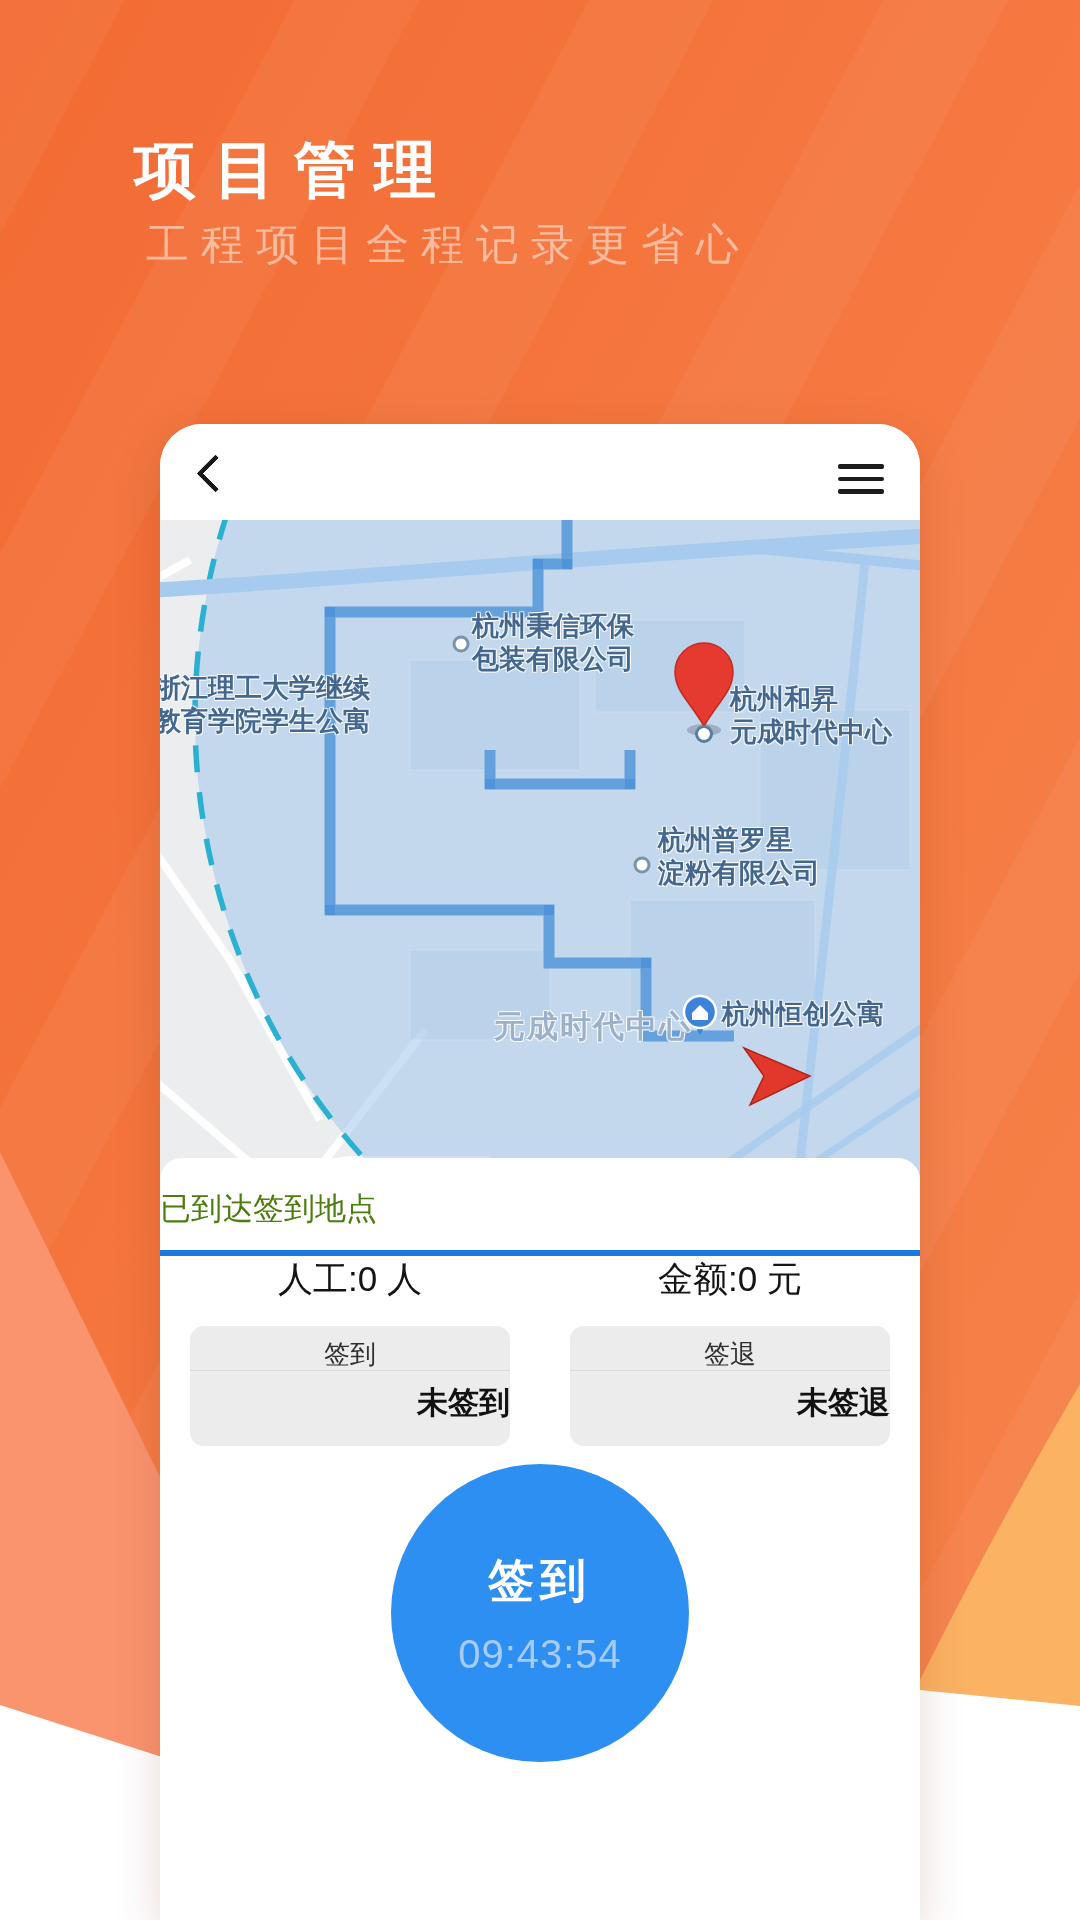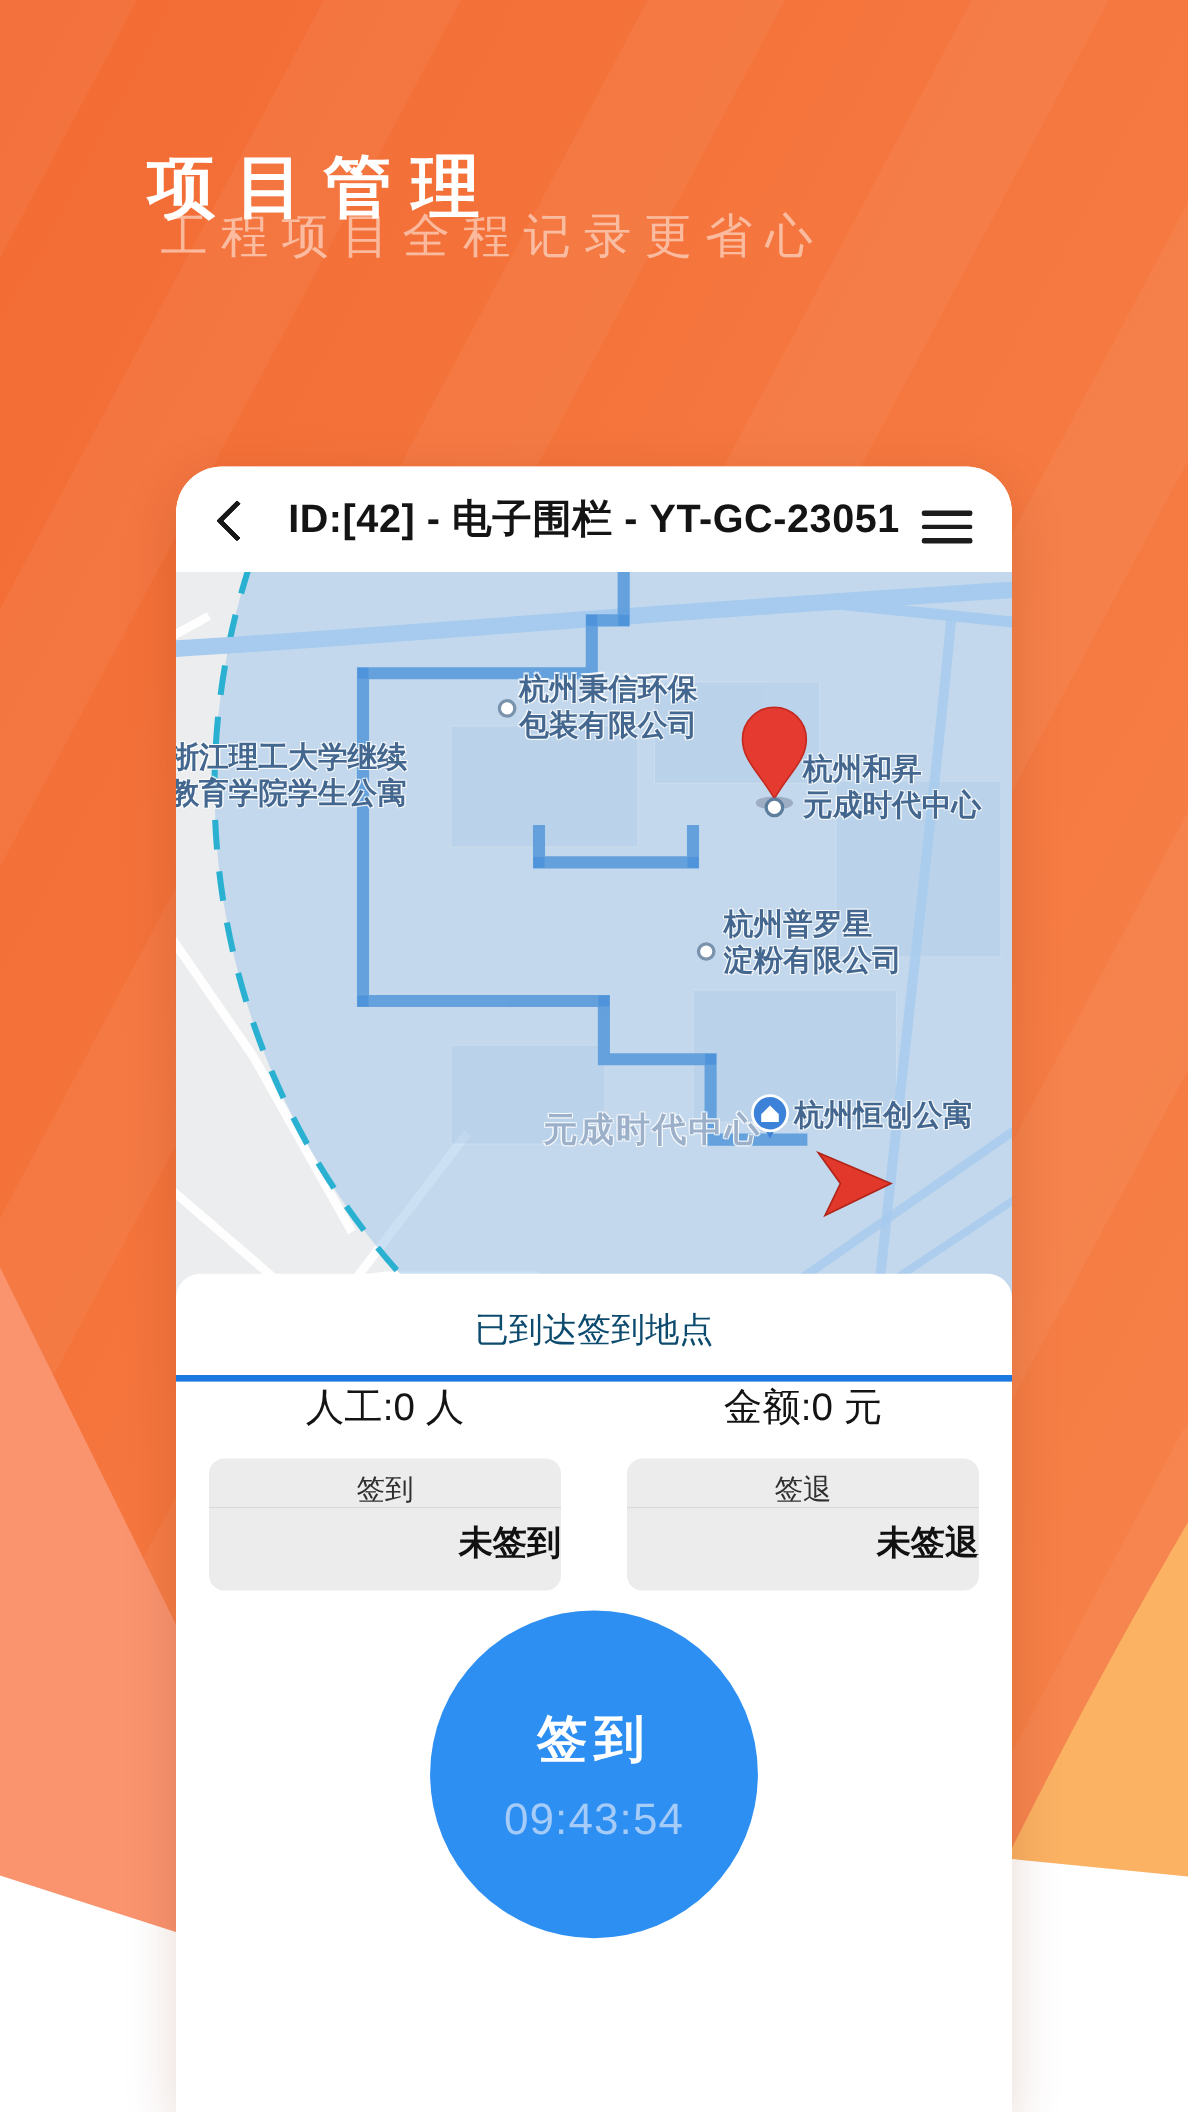--- a/index.html
+++ b/index.html
@@ -13,21 +13,21 @@
     background:repeating-linear-gradient(118deg,rgba(255,255,255,0.045) 0 110px,rgba(255,255,255,0) 110px 260px);
     pointer-events:none;
   }
   .bg-svg{position:absolute;inset:0;}
   
   .hero-title{
     position:absolute;left:134px;top:92px;color:#fff;font-size:62px;font-weight:bold;
     letter-spacing:18px;white-space:nowrap;margin-top:36px;
   }
   .hero-sub{
-    position:absolute;left:146px;top:186px;color:rgba(255,244,238,0.55);font-size:43px;
+    position:absolute;left:146px;top:216px;color:rgba(255,244,238,0.55);font-size:43px;
     letter-spacing:12px;white-space:nowrap;
   }
   
   .card{
     position:absolute;left:160px;top:424px;width:760px;height:1496px;background:#fff;
     border-radius:42px 42px 0 0;overflow:hidden;box-shadow:0 14px 46px rgba(120,40,0,0.18);
   }
   .app-header{
     position:relative;height:96px;background:#fff;display:flex;align-items:center;z-index:3;
   }
@@ -50,21 +50,21 @@
   .lbl-bingxin{left:312px;top:90px;}
   .lbl-hesheng{left:570px;top:163px;}
   .lbl-puluoxing{left:498px;top:304px;}
   .lbl-yuancheng{left:334px;top:490px;color:#9cb0ca;font-size:31px;letter-spacing:2px;}
   .lbl-hengchuang{left:562px;top:478px;}
   
   .panel{
     position:relative;margin-top:-22px;background:#fff;border-radius:22px 22px 0 0;z-index:2;
     padding-top:30px;
   }
-  .arrive-status{text-align:center;font-size:31px;color:#0c4a6e;height:40px;}
+  .arrive-status{font-size:31px;color:#4d7c0f;height:40px;}
   .blue-divider{margin-top:22px;height:6px;background:#1b78e0;}
   .stats-row{display:flex;height:44px;}
   .stat-cell{flex:1;text-align:center;font-size:35px;color:#141414;}
   .boxes-row{display:flex;gap:60px;padding:0 30px;margin-top:26px;}
   .status-box{flex:1;background:#ececec;border-radius:14px;height:120px;overflow:hidden;}
   .status-box .bx-title{text-align:center;font-size:26px;color:#2f2f2f;padding-top:11px;height:32px;}
   .status-box .bx-div{height:1px;background:#d9d9d9;margin-top:1px;}
   .status-box .bx-value{text-align:right;font-size:31px;font-weight:bold;color:#111;padding-top:11px;}
   .action-circle{
     width:298px;height:298px;border-radius:50%;background:#2e8ff2;margin:18px auto 0;
@@ -86,21 +86,20 @@
 
   <div class="hero-title">项目管理</div>
   <div class="hero-sub">工程项目全程记录更省心</div>
 
   <div class="card">
 
     <div class="app-header">
       <div class="back-btn">
         <i></i>
       </div>
-      <div class="app-title">ID:[42] - 电子围栏 - YT-GC-23051</div>
       <div class="menu-btn">
         <span></span>
         <span></span>
         <span></span>
       </div>
     </div>
 
     <div class="map">
       <svg width="760" height="660" viewBox="0 0 760 660">
 

